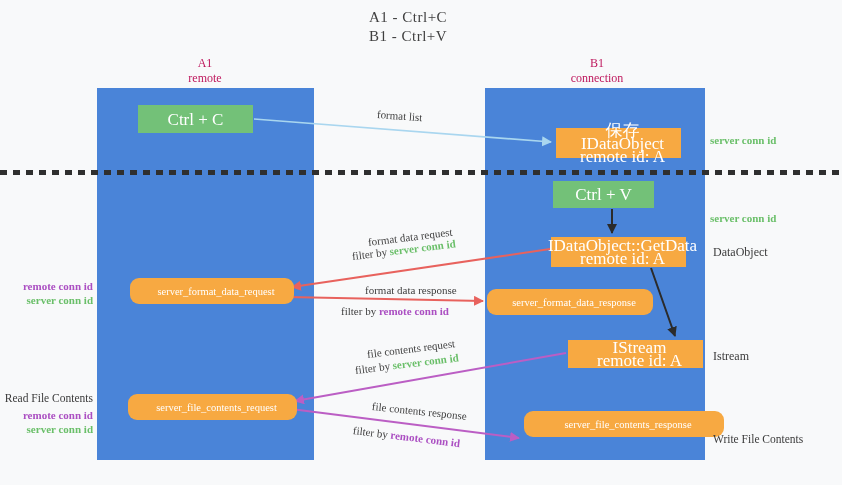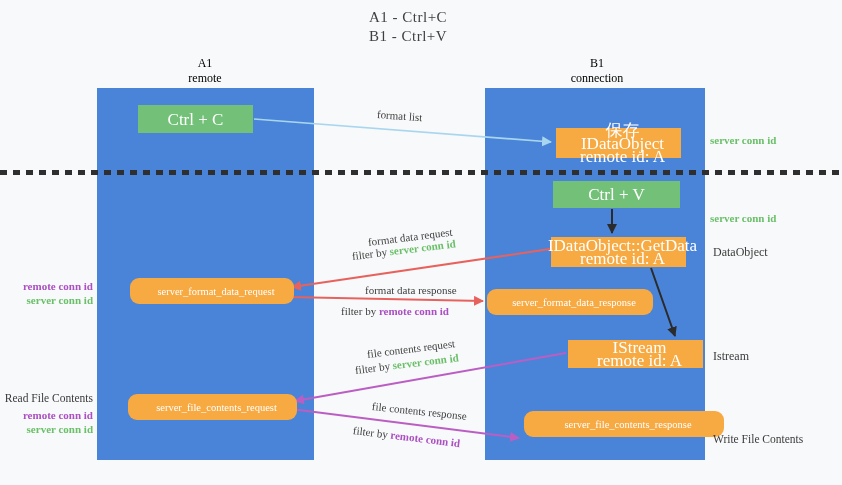--- a/index.html
+++ b/index.html
@@ -6,21 +6,21 @@
   .stage {
     position:relative; width:842px; height:485px; overflow:hidden;
     background:#f8f9fa; font-family:Liberation Serif, serif;
   }
   .title {
     position:absolute; left:369px; top:8px;
     font-size:15px; line-height:19px; color:#3f3f3f; letter-spacing:0.5px;
   }
   .col-header {
     position:absolute; top:56px; width:120px; text-align:center;
-    font-size:12px; line-height:15px; color:#000000;
+    font-size:12px; line-height:15px; color:#be185d;
   }
   .lifeline {
     position:absolute; top:88px; height:372px;
     background:var(--lifeline-blue,#4a84d8); z-index:1;
   }
   .separator {
     position:absolute; left:0; top:170px; width:842px; height:5px; z-index:3;
     background:repeating-linear-gradient(90deg, var(--dash-color,#2f2f2f) 0 7px, transparent 7px 13px);
   }
   svg.arrows { position:absolute; left:0; top:0; z-index:2; }
@@ -97,21 +97,21 @@
 
   <div class="node green" style="left:138px; top:105px; width:115px; height:28px;">
     <span>Ctrl + C</span>
   </div>
 
   <div class="node orange" style="left:556px; top:128px; width:117px; height:30px;">
     <span>保存IDataObject</span>
     <span>remote id: A</span>
   </div>
 
-  <div class="node green" style="left:553px; top:181px; width:127px; height:27px;">
+  <div class="node green" style="left:553px; top:181px; width:101px; height:27px;">
     <span>Ctrl + V</span>
   </div>
 
   <div class="node orange" style="left:551px; top:237px; width:127px; height:30px;">
     <span>IDataObject::GetData</span>
     <span>remote id: A</span>
   </div>
 
   <div class="node orange small" style="left:130px; top:278px; width:156px; height:26px;">
     <span>server_format_data_request</span>

